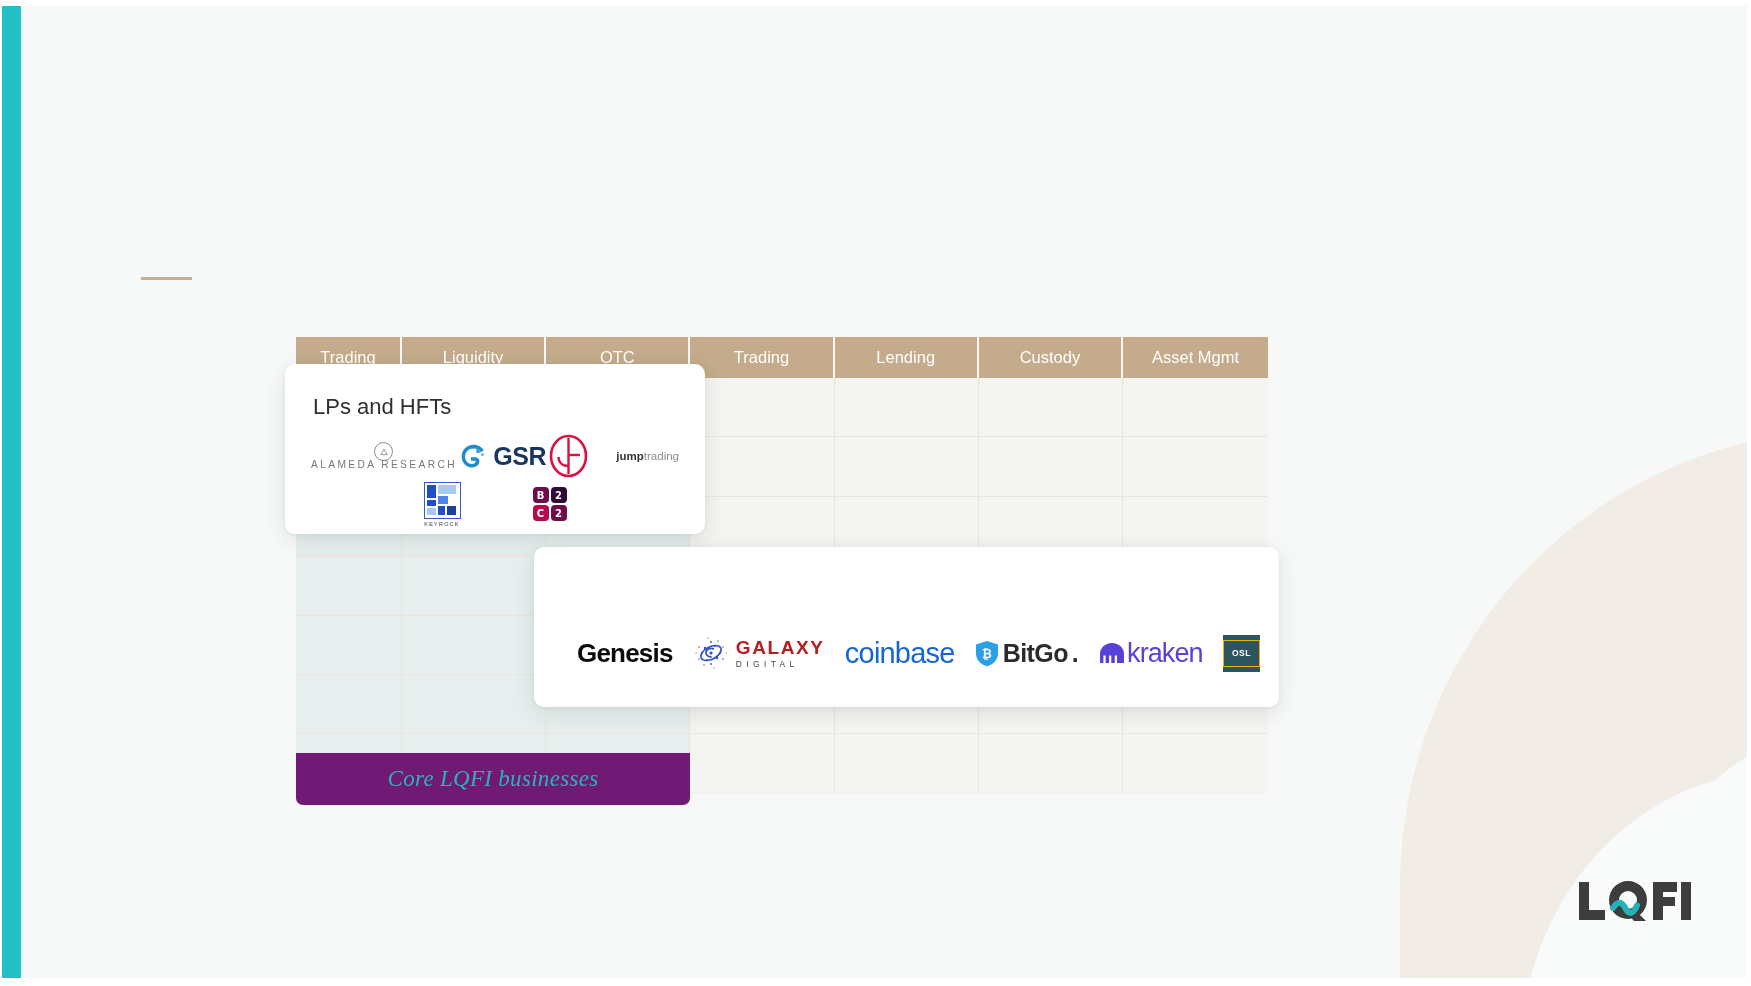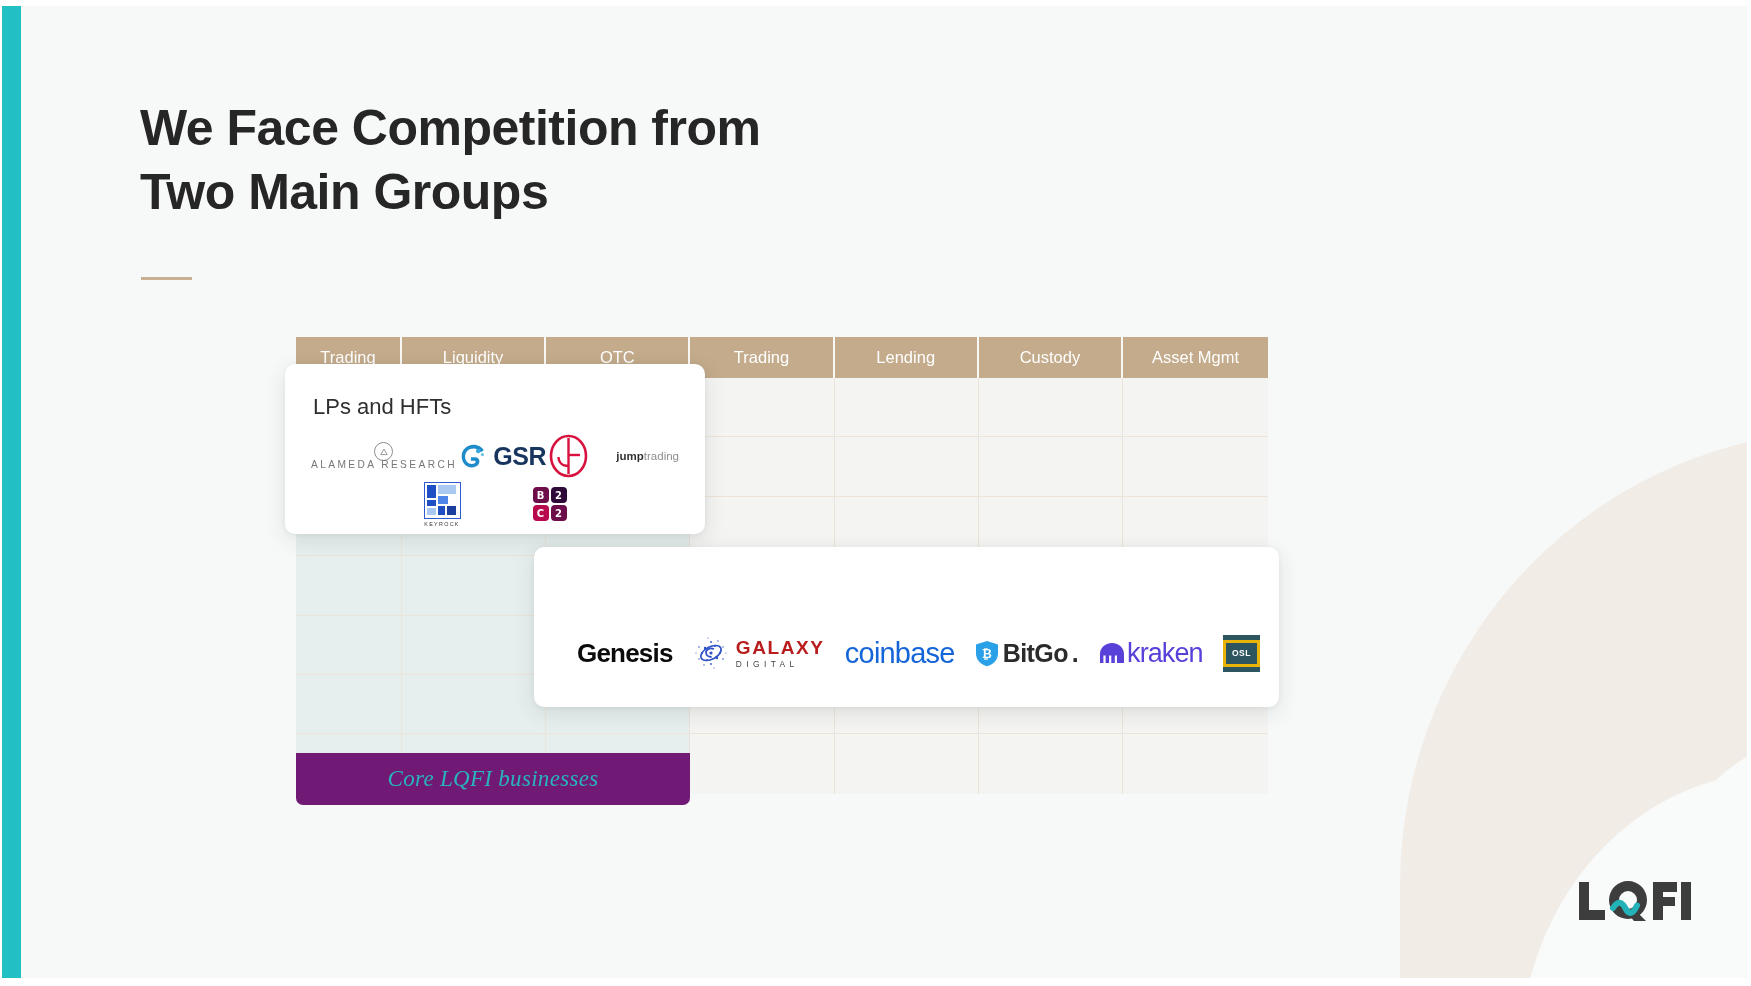--- a/index.html
+++ b/index.html
@@ -263,21 +263,21 @@
   .lg-kraken { gap: 2px; }
   .lg-kraken .mark { width: 26px; height: 20px; }
   .lg-kraken .txt { font-size: 27px; color: #5741d9; letter-spacing: -0.9px; }
 
   
   .lg-osl .box {
     width: 37px; height: 37px; background: #2c5560;
     display: flex; align-items: center; justify-content: center;
   }
   .lg-osl .inner {
-    width: 45px; height: 27px; border: 3px solid #eab308;
+    width: 45px; height: 27px; border: 1px solid #eab308;
     display: flex; align-items: center; justify-content: center; text-align: center;
   }
   .lg-osl .txt { font-size: 8.5px; font-weight: 700; color: #ffffff; letter-spacing: 0.4px; }
 
   
   .brand {
     position: absolute; right: 56px; bottom: 62px;
     width: 118px; height: 48px;
   }
 </style>
@@ -285,22 +285,20 @@
 <body>
 
 <div id="slide">
 
   <div class="blob-main"></div>
   <div class="blob-cut"></div>
   <div class="blob-cut2"></div>
 
   <div class="accent-bar"></div>
 
-  <div class="title">We Face Competition from
-Two Main Groups</div>
   <div class="title-rule"></div>
 
   <div class="matrix">
 
     <div class="matrix-header">
       <div class="hcell narrow">Trading</div>
       <div class="hcell">Liquidity</div>
       <div class="hcell">OTC</div>
       <div class="hcell">Trading</div>
       <div class="hcell">Lending</div>

